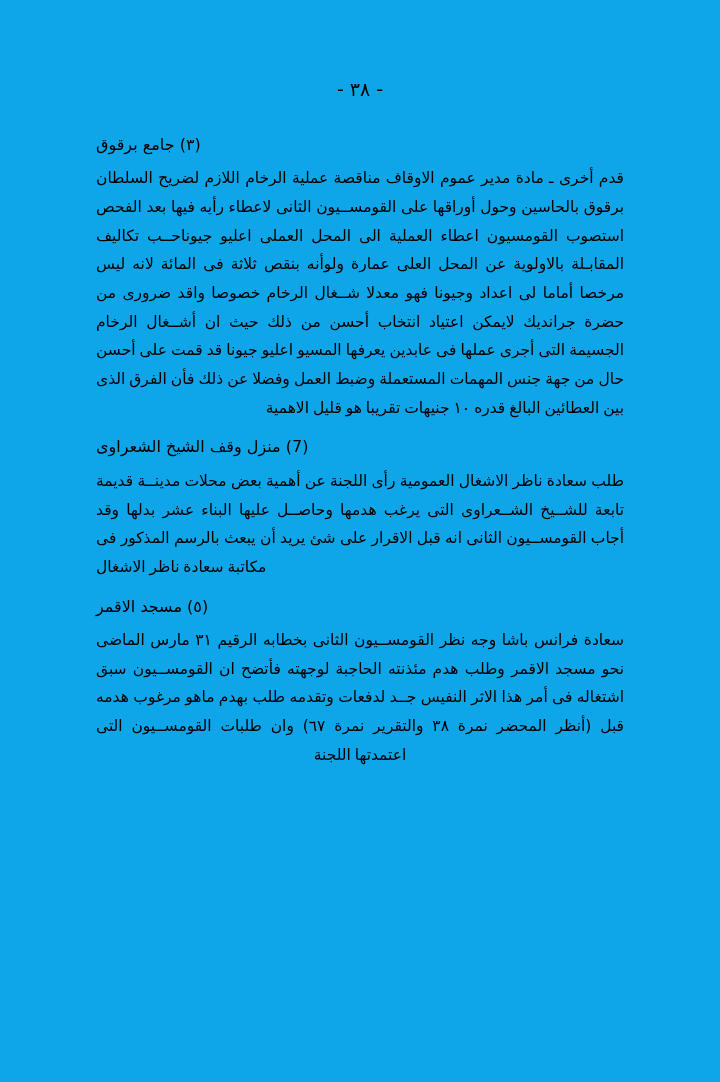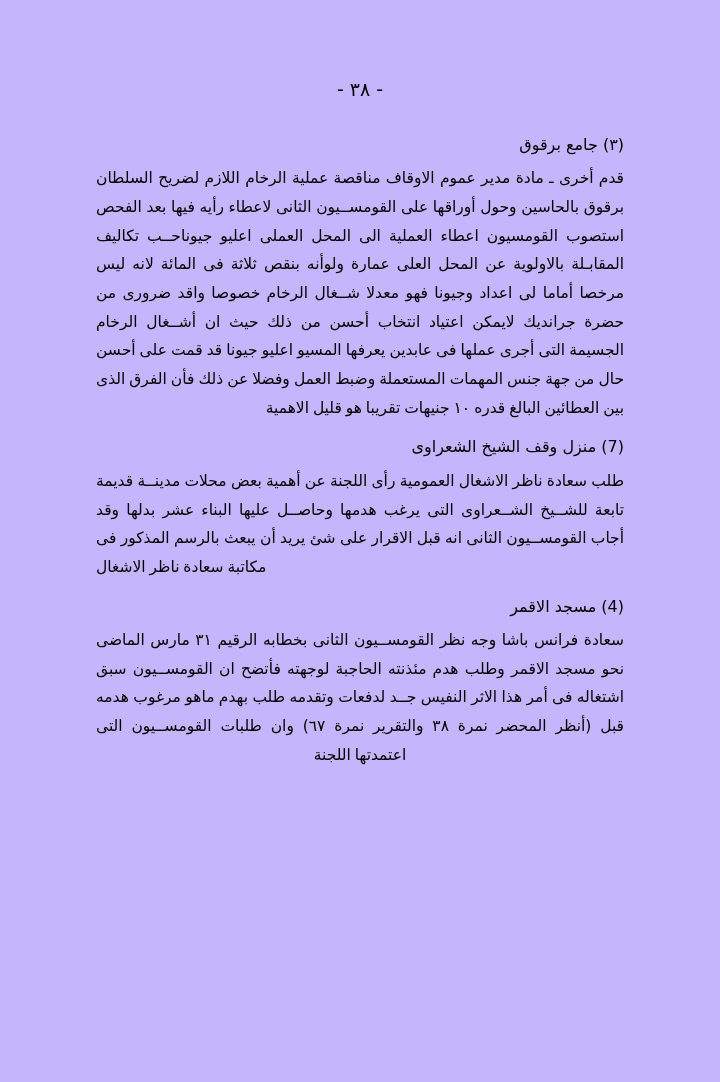--- a/index.html
+++ b/index.html
@@ -11,21 +11,21 @@
     width: 720px;
     height: 1082px;
     overflow: hidden;
     font-family: "DejaVu Sans", sans-serif;
     color: #000000;
   }
   .page {
     position: relative;
     width: 720px;
     height: 1082px;
-    background: #c4b5fd;
+    background: #0ea5e9;
     box-sizing: border-box;
     padding: 78px 96px 40px 96px;
   }
   .page-number {
     text-align: center;
     font-size: 19px;
     letter-spacing: 2px;
     margin: 0 0 30px 0;
     direction: rtl;
     font-family: "DejaVu Sans", sans-serif;
@@ -34,21 +34,21 @@
     direction: rtl;
     text-align: justify;
     text-align-last: center;
     font-size: 15.5px;
     line-height: 1.85;
     margin: 0 0 6px 0;
     word-spacing: -1px;
   }
   .section-heading {
     direction: rtl;
-    text-align: right;
+    text-align: left;
     font-size: 16px;
     line-height: 1.9;
     margin: 10px 0 4px 0;
     font-weight: normal;
   }
   .para-last-line-right {
     text-align-last: right;
   }
   .para-last-line-left {
     text-align-last: left;
@@ -70,19 +70,19 @@
   <div class="block">
     <p class="para para-last-line-right">قدم أخرى ـ مادة مدير عموم الاوقاف مناقصة عملية الرخام اللازم لضريح السلطان برقوق بالحاسين وحول أوراقها على القومســيون الثانى لاعطاء رأيه فيها بعد الفحص استصوب القومسيون اعطاء العملية الى المحل العملى اعليو جيوناحــب تكاليف المقابـلة بالاولوية عن المحل العلى عمارة ولوأنه بنقص ثلاثة فى المائة لانه ليس مرخصا أماما لى اعداد وجيونا فهو معدلا شــغال الرخام خصوصا واقد ضرورى من حضرة جرانديك لايمكن اعتياد انتخاب أحسن من ذلك حيث ان أشــغال الرخام الجسيمة التى أجرى عملها فى عابدين يعرفها المسيو اعليو جيونا قد قمت على أحسن حال من جهة جنس المهمات المستعملة وضبط العمل وفضلا عن ذلك فأن الفرق الذى بين العطائين البالغ قدره ١٠ جنيهات تقريبا هو قليل الاهمية</p>
   </div>
 
   <h2 class="section-heading">(7)  منزل وقف الشيخ الشعراوى</h2>
 
   <div class="block">
     <p class="para para-last-line-left">طلب سعادة ناظر الاشغال العمومية رأى اللجنة عن أهمية بعض محلات مدينــة قديمة تابعة للشــيخ الشــعراوى التى يرغب هدمها وحاصــل عليها البناء عشر بدلها  وقد أجاب القومســيون الثانى انه قبل الاقرار على شئ يريد أن يبعث بالرسم المذكور فى مكاتبة سعادة ناظر الاشغال</p>
   </div>
 
-  <h2 class="section-heading">(4)  مسجد الاقمر</h2>
+  <h2 class="section-heading">(٥)  مسجد الاقمر</h2>
 
   <div class="block">
     <p class="para">سعادة فرانس باشا وجه نظر القومســيون الثانى بخطابه الرقيم ٣١ مارس الماضى نحو مسجد الاقمر وطلب هدم مئذنته الحاجبة لوجهته فأتضح ان القومســيون سبق اشتغاله فى أمر هذا الاثر النفيس جــد لدفعات وتقدمه طلب بهدم ماهو مرغوب هدمه قبل (أنظر المحضر نمرة ٣٨ والتقرير نمرة ٦٧) وان طلبات القومســيون التى اعتمدتها اللجنة</p>
   </div>
 
 </div>
 
 </body></html>

